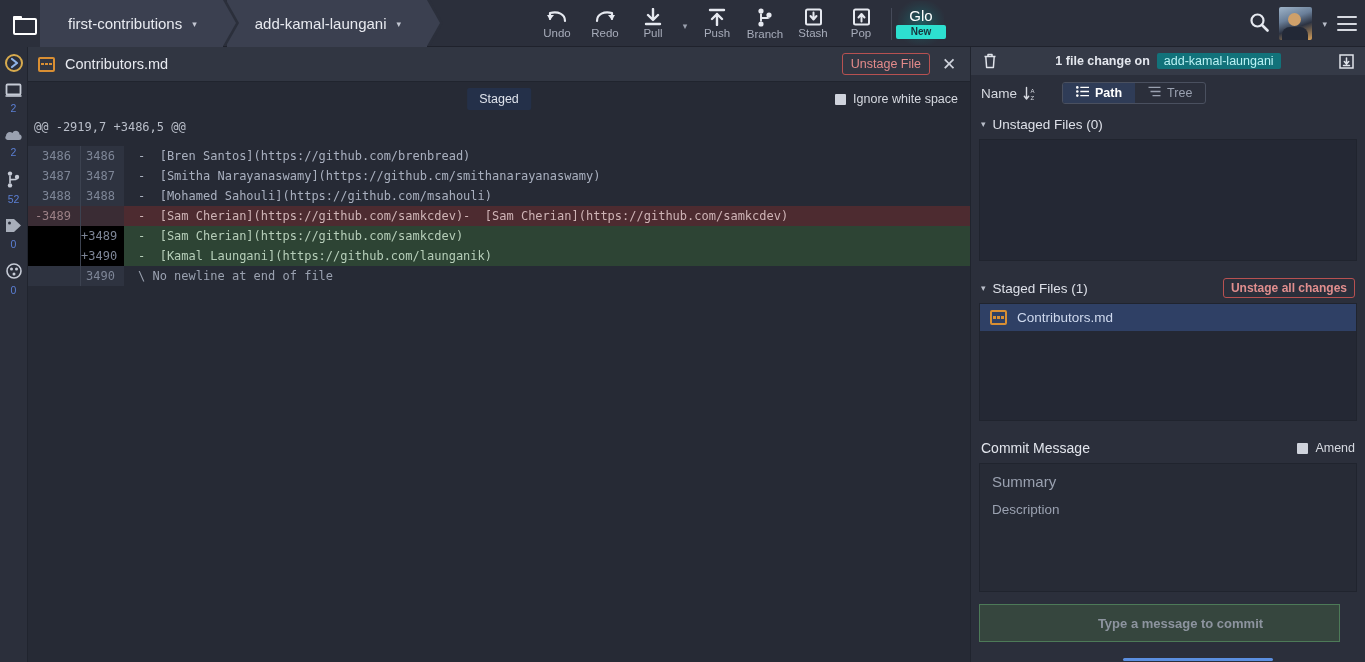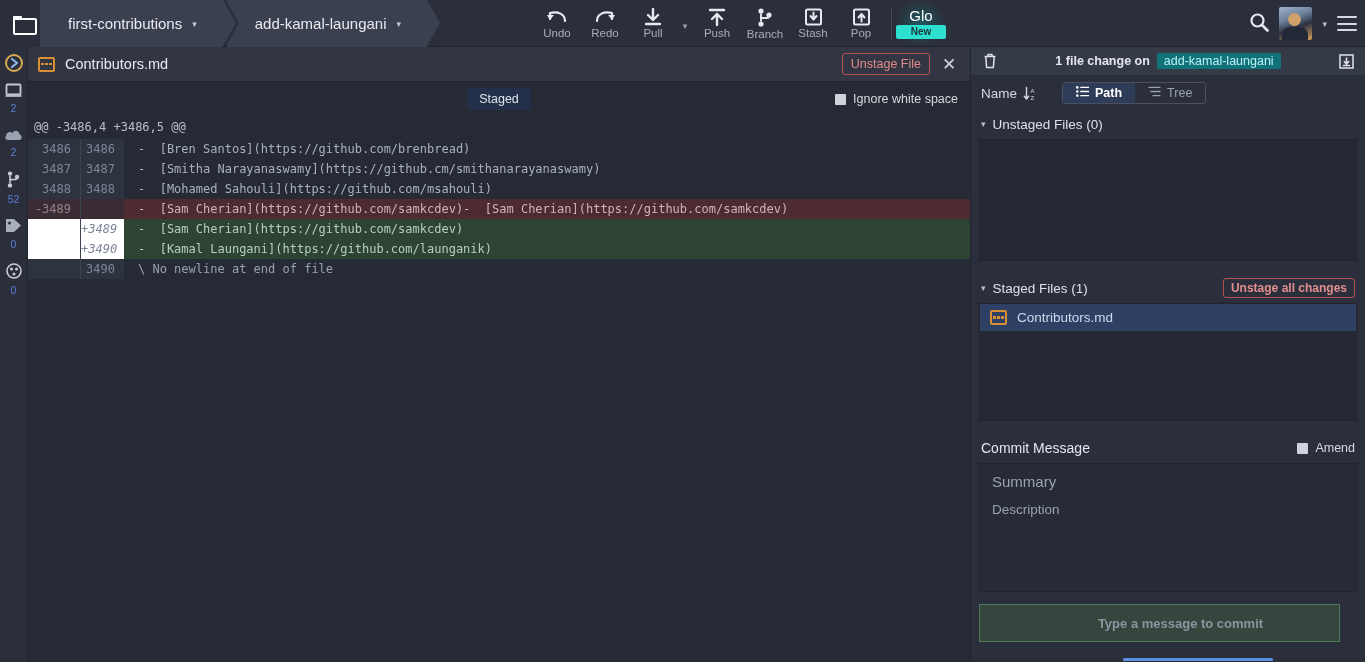--- a/index.html
+++ b/index.html
@@ -124,34 +124,34 @@
     background: #243049; color: #dfe3ec; font-size: 12.5px; padding: 4px 12px; border-radius: 2px; cursor: pointer;
   }
   .ws-wrap { position: absolute; right: 12px; display: flex; align-items: center; gap: 7px; cursor: pointer; }
   .ws-box { width: 11px; height: 11px; background: #cfd3dc; border-radius: 1px; }
   .ws-lbl { font-size: 12.5px; color: #d6d9e0; }
 
   .hunk {
     font-family: "DejaVu Sans Mono", monospace; font-size: 12px; color: #b9bec9;
     padding: 4px 0 5px 6px; background: #262a35;
   }
-  .diff-body { font-family: "DejaVu Sans Mono", monospace; font-size: 12px; }
+  .diff-body { font-family: "DejaVu Sans Mono", monospace; font-size: 12px; margin-top: 7px; }
   .drow { display: flex; height: 20px; align-items: center; }
   .drow .g1, .drow .g2 {
     width: 44px; text-align: right; padding-right: 9px; color: #7e8697; flex: none;
     background: #2e3340; height: 20px; line-height: 20px;
   }
   .drow .g1 { width: 52px; }
   .drow .g2 { border-left: 1px solid #3c4250; }
   .drow .txt { padding-left: 14px; white-space: pre; flex: 1; height: 20px; line-height: 20px; }
   .drow.ctx .txt { color: #a9b0bf; background: #262a35; }
   .drow.del .txt { background: #4d2b30; color: #cfb4b6; }
   .drow.del .g1, .drow.del .g2 { background: #3a2c34; color: #9b8086; }
   .drow.add .txt { background: #2d4434; color: #b6ceb9; }
-  .drow.add .g1, .drow.add .g2 { background: #ffffff; font-style: italic; }
+  .drow.add .g1, .drow.add .g2 { background: #000000; }
   .drow.note .txt { color: #9aa1b0; background: #262a35; }
   .diff-fill { background: #262a35; height: 330px; }
 
   
   .right { position: absolute; left: 970px; top: 47px; width: 395px; height: 615px; background: #2b2f3b; border-left: 1px solid #20242e; }
   .r-head { height: 28px; background: #353a47; display: flex; align-items: center; padding: 0 8px; }
   .trash { width: 22px; display: flex; justify-content: center; cursor: pointer; }
   .r-head-mid { flex: 1; display: flex; align-items: center; justify-content: center; gap: 7px; font-size: 12.5px; color: #e4e7ee; font-weight: bold; }
   .branch-chip { background: #12727a; color: #b9f2f4; font-weight: normal; padding: 1px 7px; border-radius: 2px; font-size: 12.5px; }
   .stage-all { width: 22px; display: flex; justify-content: center; cursor: pointer; }
@@ -357,21 +357,21 @@
       <button class="unstage-file-btn">Unstage File</button>
       <span class="close-x">✕</span>
     </div>
     <div class="diff-sub">
       <span class="staged-pill">Staged</span>
       <span class="ws-wrap">
         <span class="ws-box"></span>
         <span class="ws-lbl">Ignore white space</span>
       </span>
     </div>
-    <div class="hunk">@@ -3486,4 +3486,5 @@</div>
+    <div class="hunk">@@ -2919,7 +3486,5 @@</div>
     <div class="diff-body" id="diff-body">
         <div class="drow ctx">
           <span class="g1">3486</span>
           <span class="g2">3486</span>
           <span class="txt">-  [Bren Santos](https://github.com/brenbread)</span>
         </div>
         <div class="drow ctx">
           <span class="g1">3487</span>
           <span class="g2">3487</span>
           <span class="txt">-  [Smitha Narayanaswamy](https://github.cm/smithanarayanaswamy)</span>

